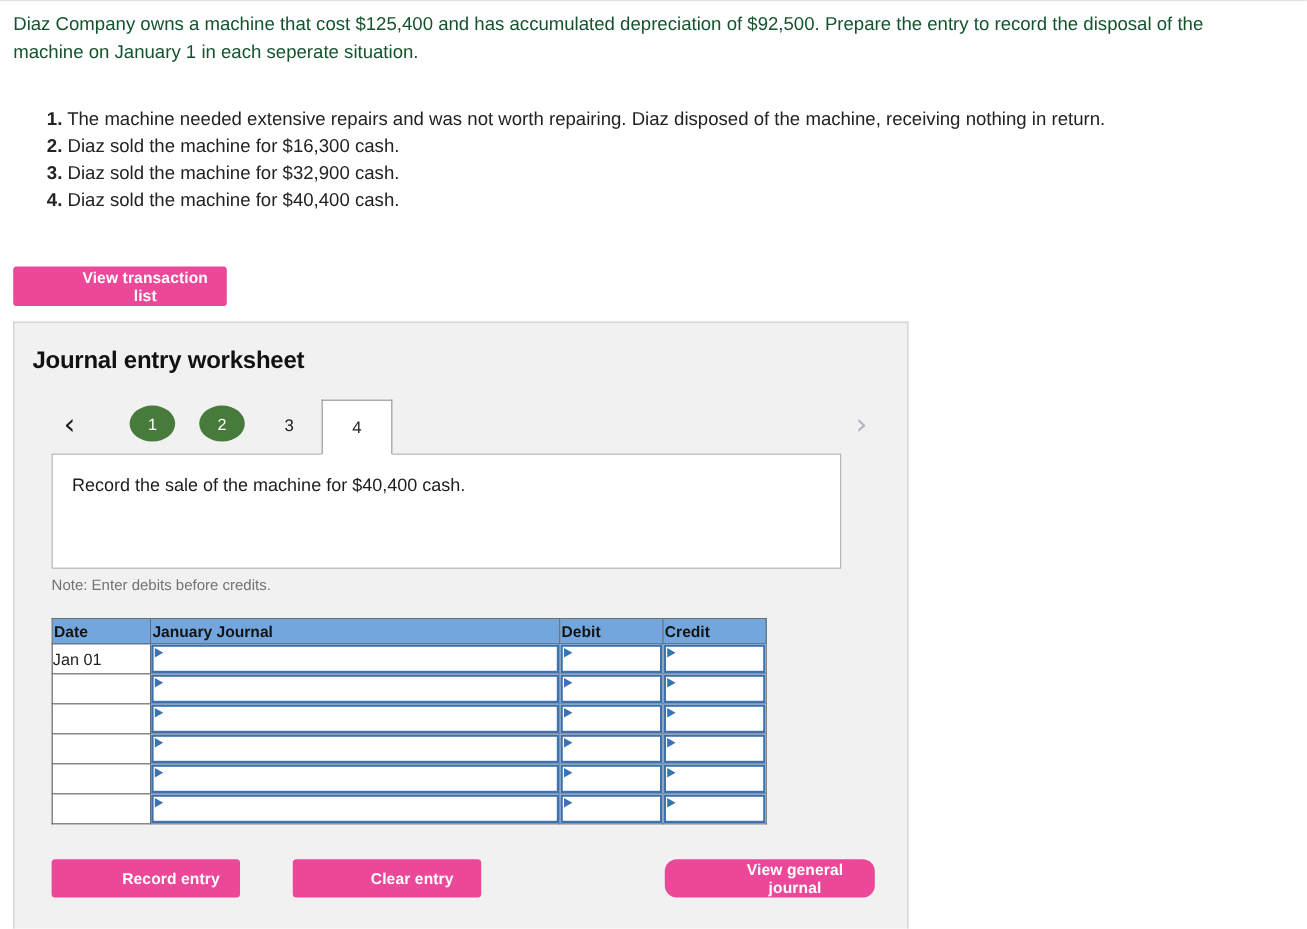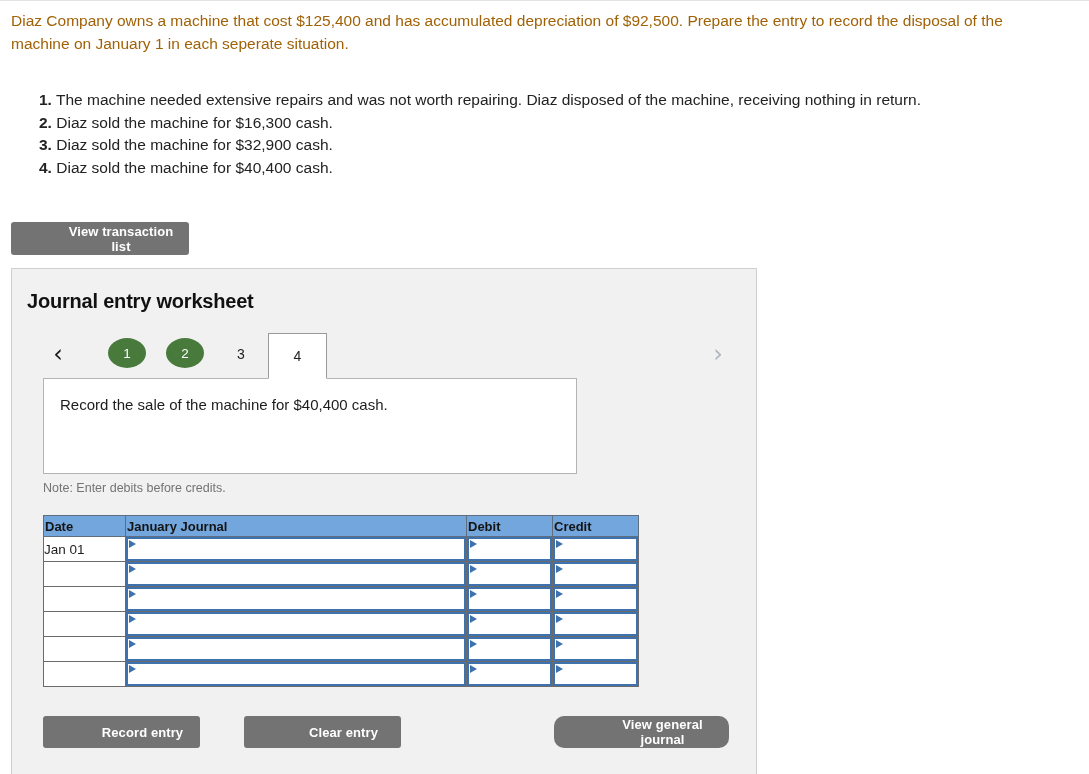--- a/index.html
+++ b/index.html
@@ -14,32 +14,32 @@
   #root { position: relative; width: 1089px; height: 774px; background: #fff; }
 
   .topline {
     position: absolute; left: 0; top: 0; width: 1089px; height: 1px;
     background: #e3e3e3;
   }
 
   
   .prompt {
     position: absolute; left: 11px; top: 9px; width: 1030px;
-    font-size: 15.5px; line-height: 23px; color: #a16207;
+    font-size: 15.5px; line-height: 23px; color: #14532d;
   }
   .situations {
     position: absolute; left: 11px; top: 89px; width: 1040px;
     font-size: 15.5px; line-height: 20.5px; color: #222;
   }
   .situations .row { white-space: nowrap; padding: 1px 0; margin-left: 28px; }
   .situations .num { font-weight: bold; }
 
   
   .btn {
-    background: #737373;
+    background: #ec4899;
     color: #ffffff;
     border: none;
     border-radius: 3px;
     font-family: "Liberation Sans", sans-serif;
     font-size: 13px;
     font-weight: bold;
     cursor: pointer;
     display: flex; align-items: center; justify-content: center;
     letter-spacing: .1px;
     padding-left: 48px;
@@ -96,21 +96,21 @@
     z-index: 5;
   }
   #tab-1 { left: 96px; }
   #tab-2 { left: 154px; }
   #tab-3 { left: 210px; width: 36px; }
   #tab-4 { left: 256px; }
 
   
   .descbox {
     position: absolute; left: 31px; top: 109px;
-    width: 534px; height: 96px;
+    width: 658px; height: 96px;
     background: #ffffff;
     border: 1px solid #b4b4b4;
     z-index: 1;
   }
   .desctext {
     position: absolute; left: 16px; top: 17px;
     font-size: 15px; color: #1d1d1d;
   }
   .note {
     position: absolute; left: 31px; top: 212px;

